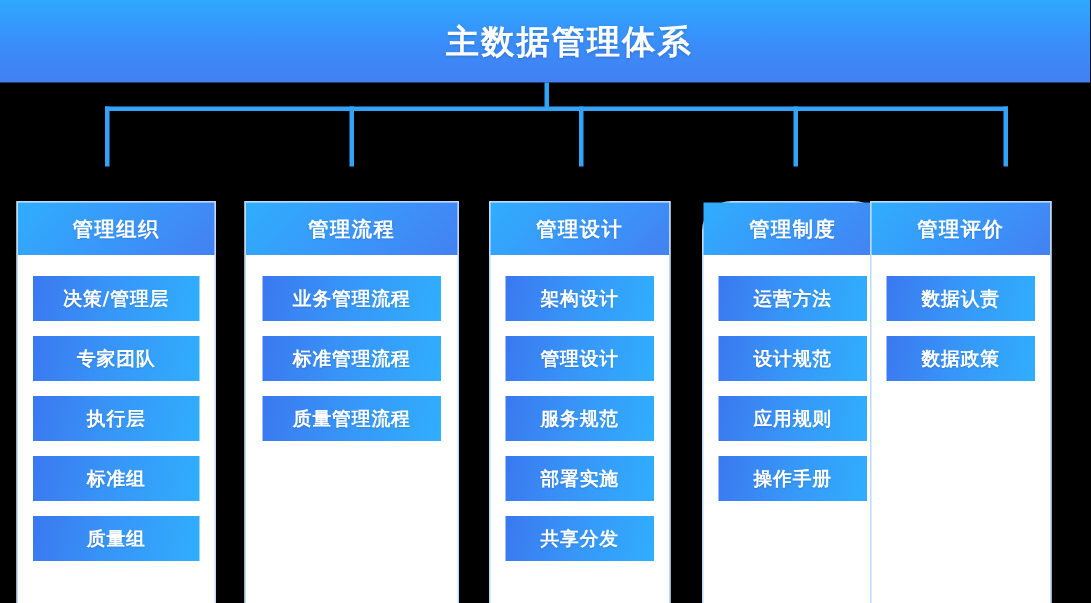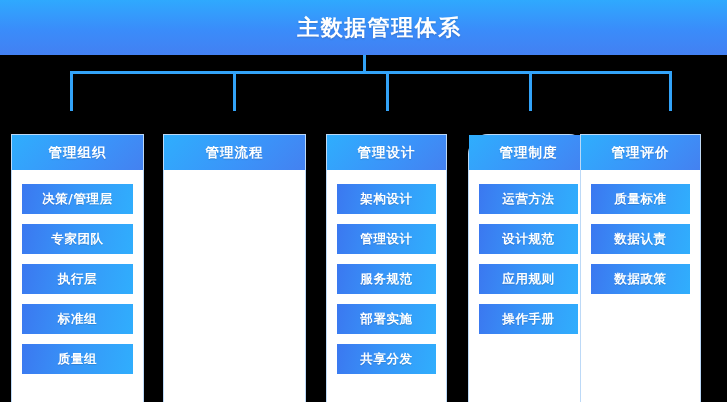--- a/index.html
+++ b/index.html
@@ -141,20 +141,25 @@
       <div class="pill">决策/管理层</div>
       <div class="pill">专家团队</div>
       <div class="pill">执行层</div>
       <div class="pill">标准组</div>
       <div class="pill">质量组</div>
     </div>
   </div>
 
   <div class="card" id="card-1" style="left:163px; width:143px;">
     <div class="card-header">管理流程</div>
+    <div class="card-body">
+      <div class="pill">业务管理流程</div>
+      <div class="pill">标准管理流程</div>
+      <div class="pill">质量管理流程</div>
+    </div>
   </div>
 
   <div class="card" id="card-2" style="left:326px; width:121px;">
     <div class="card-header">管理设计</div>
     <div class="card-body">
       <div class="pill">架构设计</div>
       <div class="pill">管理设计</div>
       <div class="pill">服务规范</div>
       <div class="pill">部署实施</div>
       <div class="pill">共享分发</div>
@@ -167,19 +172,18 @@
       <div class="pill">运营方法</div>
       <div class="pill">设计规范</div>
       <div class="pill">应用规则</div>
       <div class="pill">操作手册</div>
     </div>
   </div>
 
   <div class="card" id="card-4" style="left:580px; width:121px;">
     <div class="card-header">管理评价</div>
     <div class="card-body">
-      <div class="pill">质量标准</div>
       <div class="pill">数据认责</div>
       <div class="pill">数据政策</div>
     </div>
   </div>
 
 </div>
 
 </body></html>

